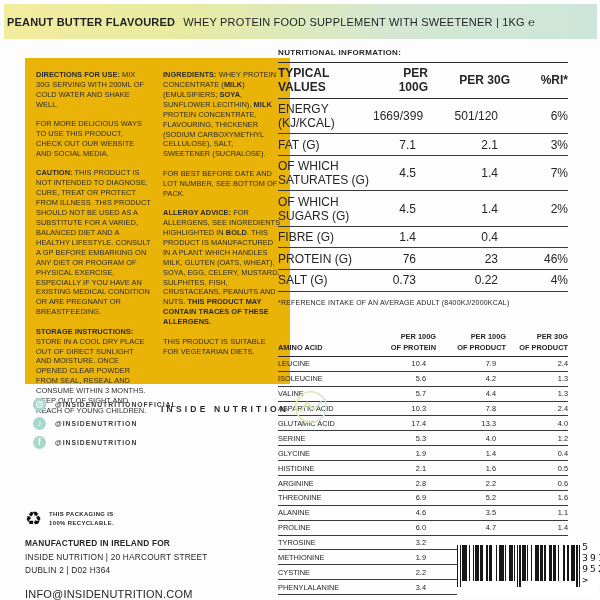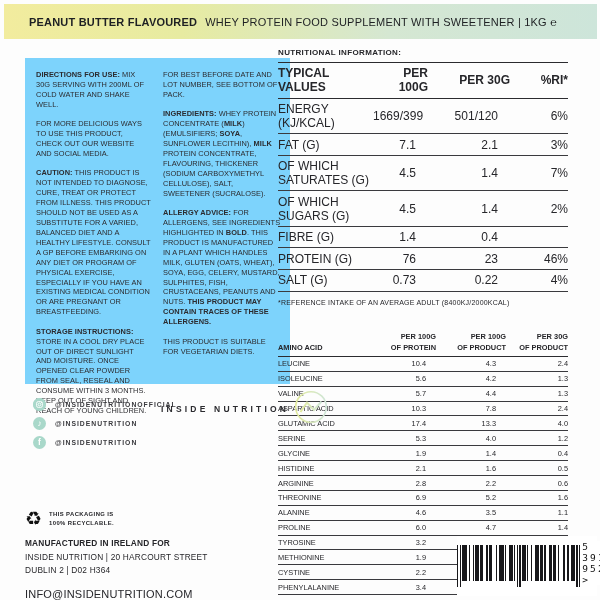--- a/index.html
+++ b/index.html
@@ -1,25 +1,25 @@
 <!DOCTYPE html>
 <html><head>
 <meta charset="utf-8">
 <style>
   html,body{margin:0;padding:0;background:#fff;}
   .page{position:relative;width:600px;height:600px;background:#fdfdfd;font-family:"Liberation Sans",sans-serif;color:#26262a;overflow:hidden;}
 
   
   .band{position:absolute;left:4px;top:4px;right:3px;height:35px;
     background:linear-gradient(90deg,#f2ec9e 0%,#e7eba1 30%,#d5e7d2 65%,#cde5da 100%);
-    display:flex;align-items:center;padding-left:25px;font-size:11px;white-space:nowrap;letter-spacing:.2px;color:#1e2023;}
+    display:flex;align-items:center;padding-left:3px;font-size:11px;white-space:nowrap;letter-spacing:.2px;color:#1e2023;}
   .flavour{font-weight:700;margin-right:8px;}
 
   
-  .gray-panel{position:absolute;left:25px;top:58px;width:265px;height:326px;background:#7dd3fc;
+  .gray-panel{position:absolute;left:25px;top:58px;width:265px;height:326px;background:#eab308;
     box-sizing:border-box;padding:12px 9px 0 11px;display:flex;gap:12px;}
   .col{font-size:7.4px;line-height:1.34;letter-spacing:0.05px;color:#2b2b2f;}
   .col-1{flex:0 0 115px;}
   .col-2{flex:1;}
   .col p{margin:0 0 9.5px 0;}
   .col .b{font-weight:700;}
 
   
   .nutrition{position:absolute;left:278px;top:48px;width:290px;}
   .nut-title{font-weight:700;font-size:8px;letter-spacing:.35px;margin-bottom:5px;}
@@ -82,22 +82,22 @@
   </div>
 
   <div class="gray-panel">
     <div class="col col-1">
         <p><span class="b">DIRECTIONS FOR USE:</span><span> MIX 30G SERVING WITH 200ML OF COLD WATER AND SHAKE WELL.</span></p>
         <p><span>FOR MORE DELICIOUS WAYS TO USE THIS PRODUCT, CHECK OUT OUR WEBSITE AND SOCIAL MEDIA.</span></p>
         <p><span class="b">CAUTION:</span><span> THIS PRODUCT IS NOT INTENDED TO DIAGNOSE, CURE, TREAT OR PROTECT FROM ILLNESS. THIS PRODUCT SHOULD NOT BE USED AS A SUBSTITUTE FOR A VARIED, BALANCED DIET AND A HEALTHY LIFESTYLE. CONSULT A GP BEFORE EMBARKING ON ANY DIET OR PROGRAM OF PHYSICAL EXERCISE, ESPECIALLY IF YOU HAVE AN EXISTING MEDICAL CONDITION OR ARE PREGNANT OR BREASTFEEDING.</span></p>
         <p><span class="b">STORAGE INSTRUCTIONS:</span><span> STORE IN A COOL DRY PLACE OUT OF DIRECT SUNLIGHT AND MOISTURE. ONCE OPENED CLEAR POWDER FROM SEAL, RESEAL AND CONSUME WITHIN 3 MONTHS. KEEP OUT OF SIGHT AND REACH OF YOUNG CHILDREN.</span></p>
       </div>
     <div class="col col-2">
+        <p><span class="b">INGREDIENTS:</span><span> WHEY PROTEIN CONCENTRATE (</span><span class="b">MILK</span><span>) (EMULSIFIERS; </span><span class="b">SOYA</span><span>, SUNFLOWER LECITHIN), </span><span class="b">MILK</span><span> PROTEIN CONCENTRATE, FLAVOURING, THICKENER (SODIUM CARBOXYMETHYL CELLULOSE), SALT, SWEETENER (SUCRALOSE).</span></p>
         <p><span>FOR BEST BEFORE DATE AND LOT NUMBER, SEE BOTTOM OF PACK.</span></p>
-        <p><span class="b">INGREDIENTS:</span><span> WHEY PROTEIN CONCENTRATE (</span><span class="b">MILK</span><span>) (EMULSIFIERS; </span><span class="b">SOYA</span><span>, SUNFLOWER LECITHIN), </span><span class="b">MILK</span><span> PROTEIN CONCENTRATE, FLAVOURING, THICKENER (SODIUM CARBOXYMETHYL CELLULOSE), SALT, SWEETENER (SUCRALOSE).</span></p>
         <p><span class="b">ALLERGY ADVICE:</span><span> FOR ALLERGENS, SEE INGREDIENTS HIGHLIGHTED IN </span><span class="b">BOLD</span><span>. THIS PRODUCT IS MANUFACTURED IN A PLANT WHICH HANDLES MILK, GLUTEN (OATS, WHEAT), SOYA, EGG, CELERY, MUSTARD, SULPHITES, FISH, CRUSTACEANS, PEANUTS AND NUTS. </span><span class="b">THIS PRODUCT MAY CONTAIN TRACES OF THESE ALLERGENS.</span></p>
         <p><span>THIS PRODUCT IS SUITABLE FOR VEGETARIAN DIETS.</span></p>
       </div>
   </div>
 
   <div class="nutrition">
     <div class="nut-title">NUTRITIONAL INFORMATION:</div>
     <table class="nut-table">
       <colgroup>
           <col class="c1">
@@ -184,21 +184,21 @@
           <th>
               <div>PER 30G</div>
               <div>OF PRODUCT</div>
             </th>
         </tr>
       </thead>
       <tbody>
           <tr>
             <td>LEUCINE</td>
             <td>10.4</td>
-            <td>4.3</td>
+            <td>7.9</td>
             <td>2.4</td>
           </tr>
           <tr>
             <td>ISOLEUCINE</td>
             <td>5.6</td>
             <td>4.2</td>
             <td>1.3</td>
           </tr>
           <tr>
             <td>VALINE</td>

